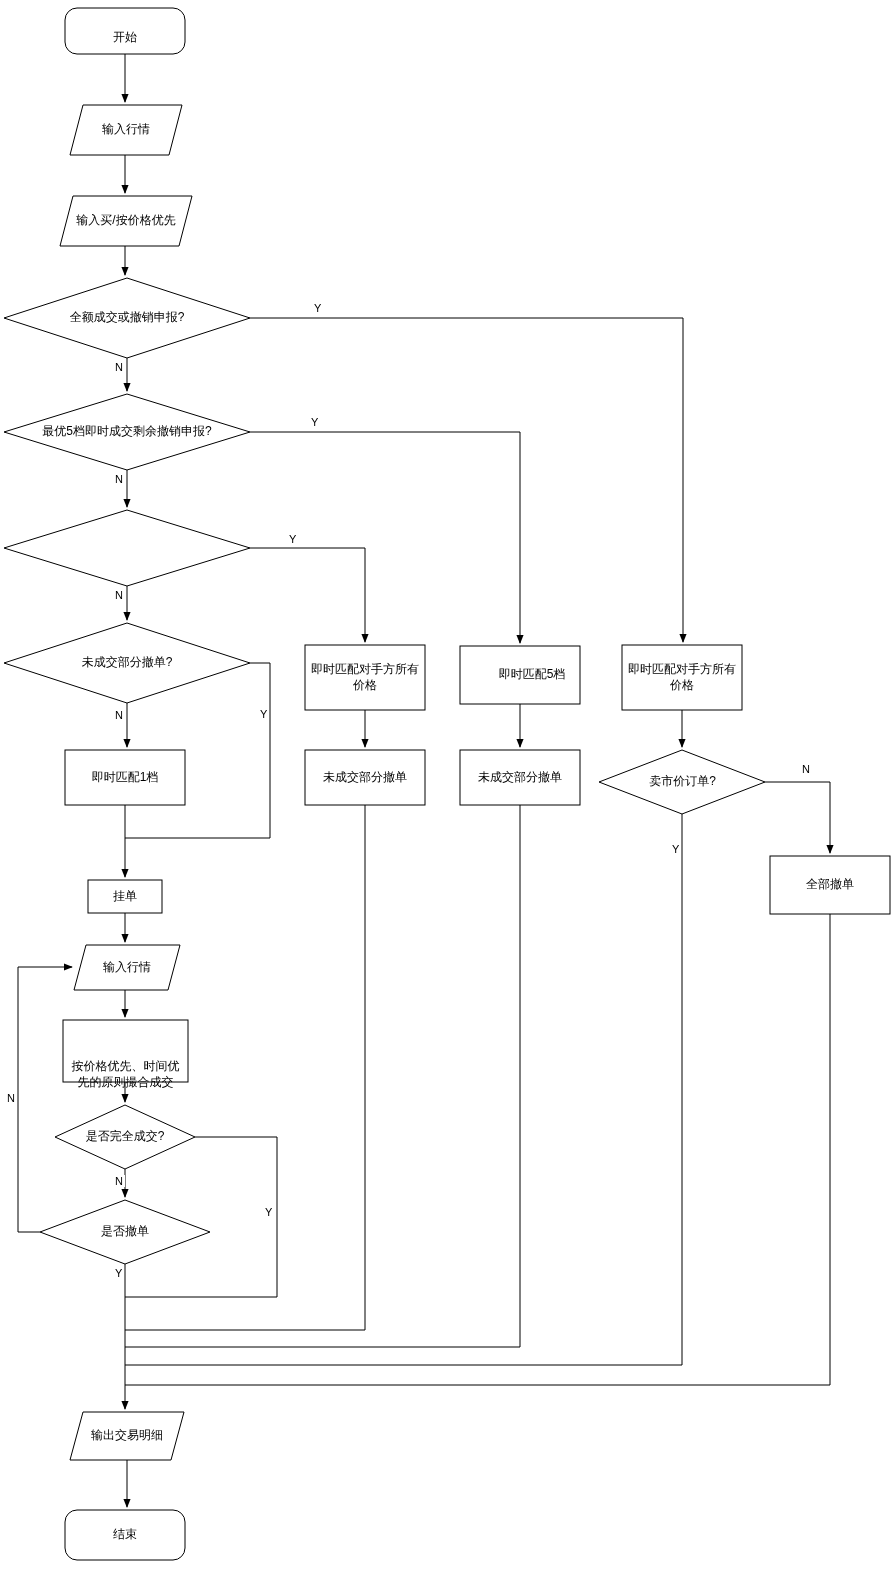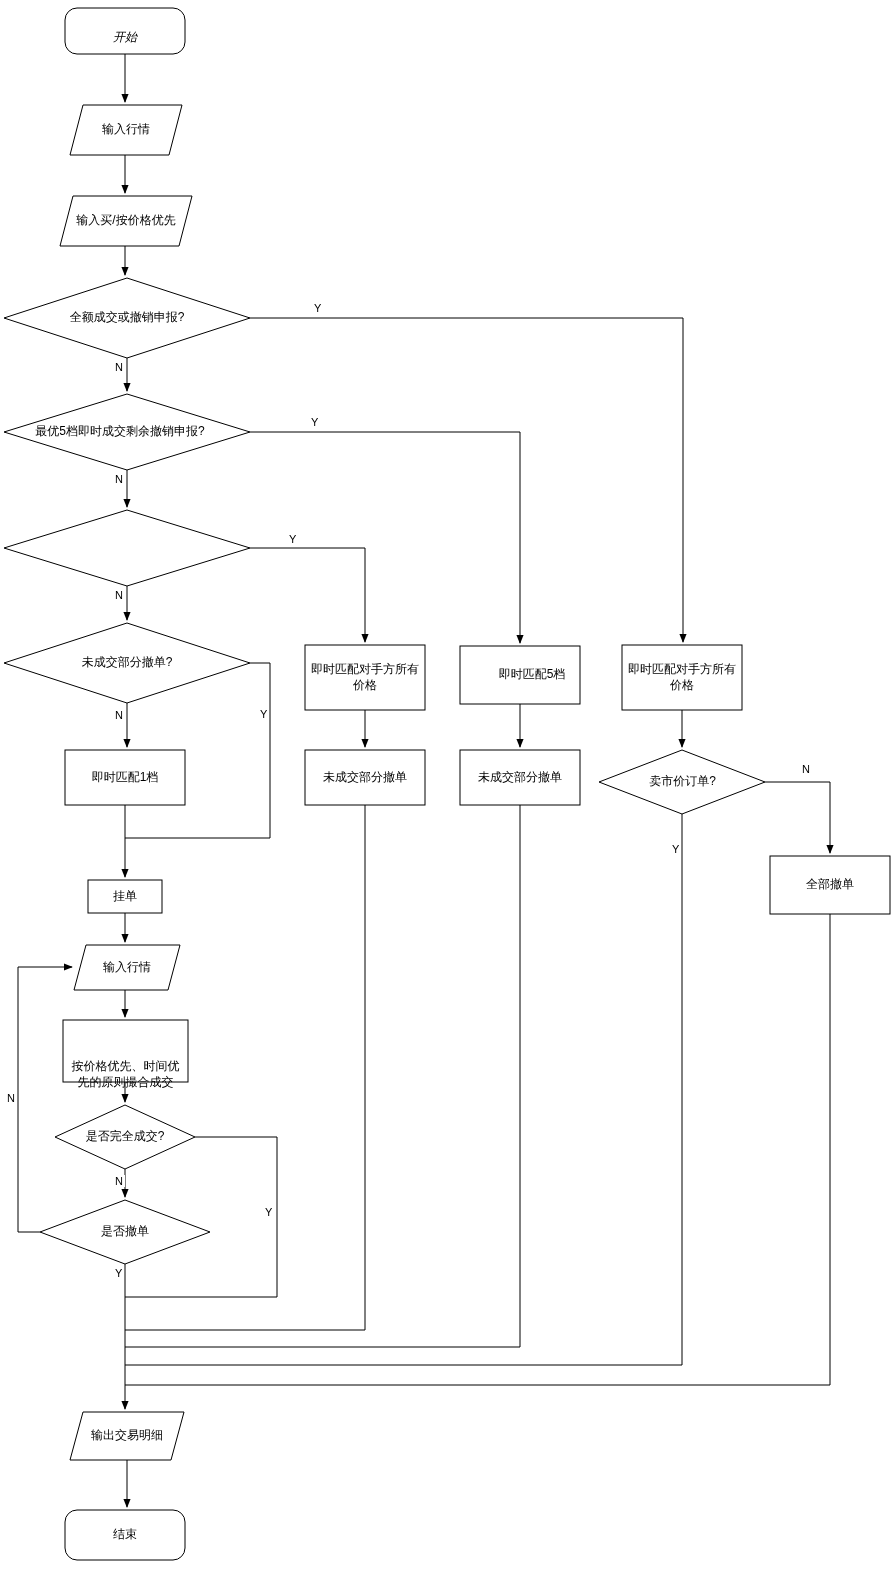--- a/index.html
+++ b/index.html
@@ -114,25 +114,25 @@
       <rect class="node-shape" x="460" y="646" width="120" height="58"></rect>
       <rect class="node-shape" x="460" y="750" width="120" height="55"></rect>
       <rect class="node-shape" x="622" y="645" width="120" height="65"></rect>
       <polygon class="node-shape" points="682,750 765,782 682,814 599,782"></polygon>
       <rect class="node-shape" x="770" y="856" width="120" height="58"></rect>
       <polygon class="node-shape" points="83,1412 184,1412 171,1460 70,1460"></polygon>
       <rect class="node-shape" x="65" y="1510" width="120" height="50" rx="12"></rect>
     </g>
   </svg>
 
-  <div class="label" style="left:65px; top:8px; width:120px; height:60px;font-style:italic;">开始</div>
+  <div class="label" style="left:65px; top:8px; width:120px; height:60px;">开始</div>
   <div class="label" style="left:70px; top:105px; width:112px; height:50px;">输入行情</div>
   <div class="label" style="left:56px; top:196px; width:140px; height:50px;">输入买/按价格优先</div>
   <div class="label" style="left:27px; top:280px; width:200px; height:76px;">全额成交或撤销申报?</div>
-  <div class="label" style="left:10px; top:396px; width:220px; height:72px;">最优5档即时成交剩余撤销申报?</div>
+  <div class="label" style="left:17px; top:396px; width:220px; height:72px;">最优5档即时成交剩余撤销申报?</div>
   <div class="label" style="left:27px; top:625px; width:200px; height:76px;">未成交部分撤单?</div>
   <div class="label" style="left:65px; top:750px; width:120px; height:55px;">即时匹配1档</div>
   <div class="label" style="left:88px; top:880px; width:74px; height:33px;">挂单</div>
   <div class="label" style="left:74px; top:945px; width:106px; height:45px;">输入行情</div>
   <div class="label" style="left:63px; top:1020px; width:125px; height:62px;margin-top:24px;">按价格优先、时间优先的原则撮合成交</div>
   <div class="label" style="left:55px; top:1107px; width:140px; height:60px;">是否完全成交?</div>
   <div class="label" style="left:45px; top:1202px; width:160px; height:60px;">是否撤单</div>
   <div class="label" style="left:305px; top:645px; width:120px; height:65px;">即时匹配对手方所有价格</div>
   <div class="label" style="left:305px; top:750px; width:120px; height:55px;">未成交部分撤单</div>
   <div class="label" style="left:460px; top:646px; width:144px; height:58px;text-align:center;">即时匹配5档</div>

